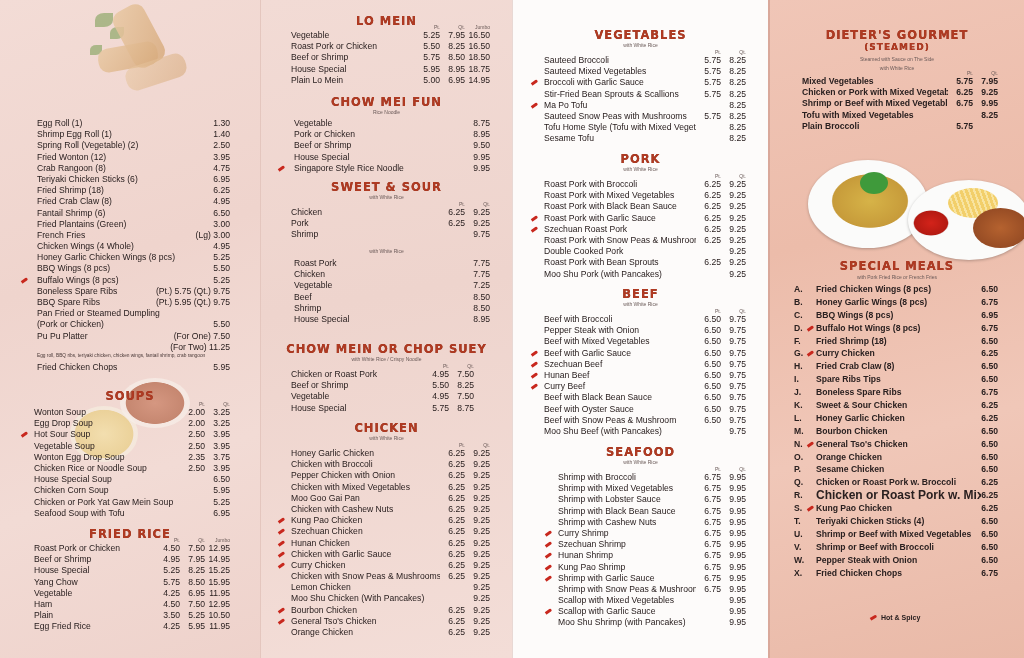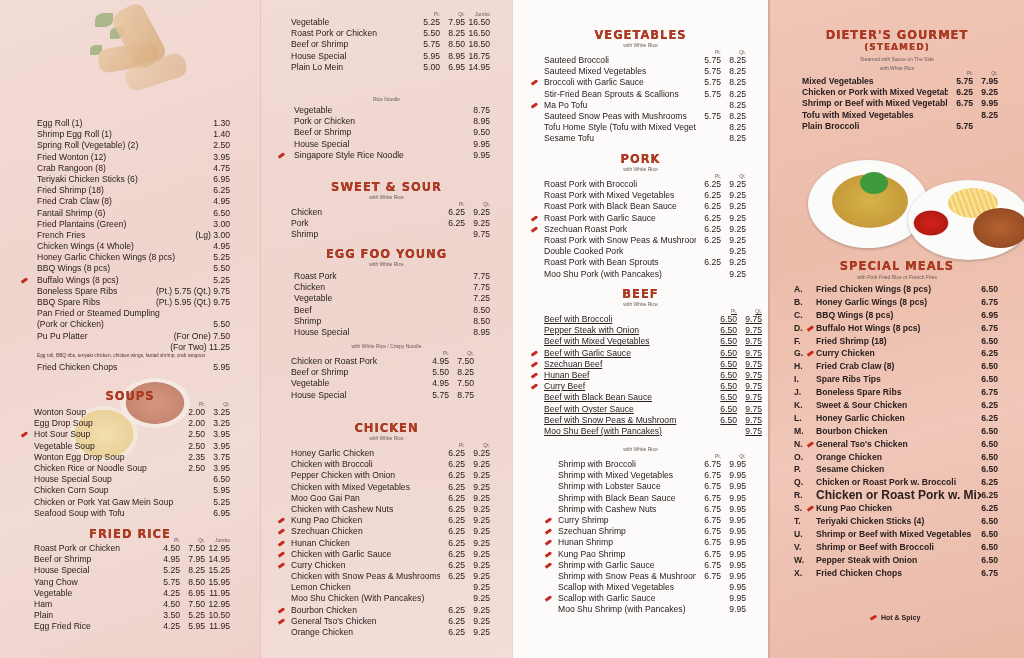--- a/index.html
+++ b/index.html
@@ -277,20 +277,21 @@
             <span class="pr">4.25</span>
             <span class="pr">5.95</span>
             <span class="pr">11.95</span>
           </div>
         </div>
     </div>
   </div>
 
   <div class="panel p2">
     <div class="sec" style="top:15px;">
+      <div class="sec-title">LO MEIN</div>
       <div id="lomein-list" style="padding:0 22px 0 30px;margin-top:-4px;">
           <div class="cols">
             <span>Pt.</span>
             <span>Qt.</span>
             <span>Jumbo</span>
           </div>
           <div class="row">
             <span class="name">Vegetable</span>
             <span class="pr">5.25</span>
             <span class="pr">7.95</span>
@@ -316,20 +317,21 @@
           </div>
           <div class="row">
             <span class="name">Plain Lo Mein</span>
             <span class="pr">5.00</span>
             <span class="pr">6.95</span>
             <span class="pr">14.95</span>
           </div>
         </div>
     </div>
     <div class="sec" style="top:96px;">
+      <div class="sec-title">CHOW MEI FUN</div>
       <div class="sec-sub">Rice Noodle</div>
       <div id="cmf-list" style="padding:2px 22px 0 33px;">
           <div class="row">
             <span class="name">Vegetable</span>
             <span class="pr wide">8.75</span>
           </div>
           <div class="row">
             <span class="name">Pork or Chicken</span>
             <span class="pr wide">8.95</span>
           </div>
@@ -367,21 +369,20 @@
             <span class="pr">9.25</span>
           </div>
           <div class="row">
             <span class="name">Shrimp</span>
             <span class="pr"></span>
             <span class="pr">9.75</span>
           </div>
         </div>
     </div>
     <div class="sec" style="top:248px;">
-      <div class="sec-title">EGG FOO YOUNG</div>
       <div class="sec-sub">with White Rice</div>
       <div id="efy-list" style="padding:3px 22px 0 33px;">
           <div class="row">
             <span class="name">Roast Pork</span>
             <span class="pr wide">7.75</span>
           </div>
           <div class="row">
             <span class="name">Chicken</span>
             <span class="pr wide">7.75</span>
           </div>
@@ -397,20 +398,21 @@
             <span class="name">Shrimp</span>
             <span class="pr wide">8.50</span>
           </div>
           <div class="row">
             <span class="name">House Special</span>
             <span class="pr wide">8.95</span>
           </div>
         </div>
     </div>
     <div class="sec" style="top:343px;">
+      <div class="sec-title">CHOW MEIN OR CHOP SUEY</div>
       <div class="sec-sub">with White Rice / Crispy Noodle</div>
       <div id="cm-list" style="padding:0 38px 0 30px;">
           <div class="cols">
             <span>Pt.</span>
             <span>Qt.</span>
           </div>
           <div class="row">
             <span class="name">Chicken or Roast Pork</span>
             <span class="pr">4.95</span>
             <span class="pr">7.50</span>
@@ -642,21 +644,21 @@
           <div class="row">
             <span class="name">Moo Shu Pork (with Pancakes)</span>
             <span class="pr"></span>
             <span class="pr">9.25</span>
           </div>
         </div>
     </div>
     <div class="sec" style="top:288px;">
       <div class="sec-title">BEEF</div>
       <div class="sec-sub">with White Rice</div>
-      <div id="beef-list" style="padding:0 6px 0 31px;text-decoration:underline;">
+      <div id="beef-list" style="padding:0 22px 0 31px;">
           <div class="cols">
             <span>Pt.</span>
             <span>Qt.</span>
           </div>
           <div class="row">
             <span class="name">Beef with Broccoli</span>
             <span class="pr">6.50</span>
             <span class="pr">9.75</span>
           </div>
           <div class="row">
@@ -709,20 +711,21 @@
             <span class="pr">9.75</span>
           </div>
           <div class="row">
             <span class="name">Moo Shu Beef (with Pancakes)</span>
             <span class="pr"></span>
             <span class="pr">9.75</span>
           </div>
         </div>
     </div>
     <div class="sec" style="top:446px;">
+      <div class="sec-title">SEAFOOD</div>
       <div class="sec-sub">with White Rice</div>
       <div id="seafood-list" style="padding:0 22px 0 45px;">
           <div class="cols">
             <span>Pt.</span>
             <span>Qt.</span>
           </div>
           <div class="row">
             <span class="name">Shrimp with Broccoli</span>
             <span class="pr">6.75</span>
             <span class="pr">9.95</span>

